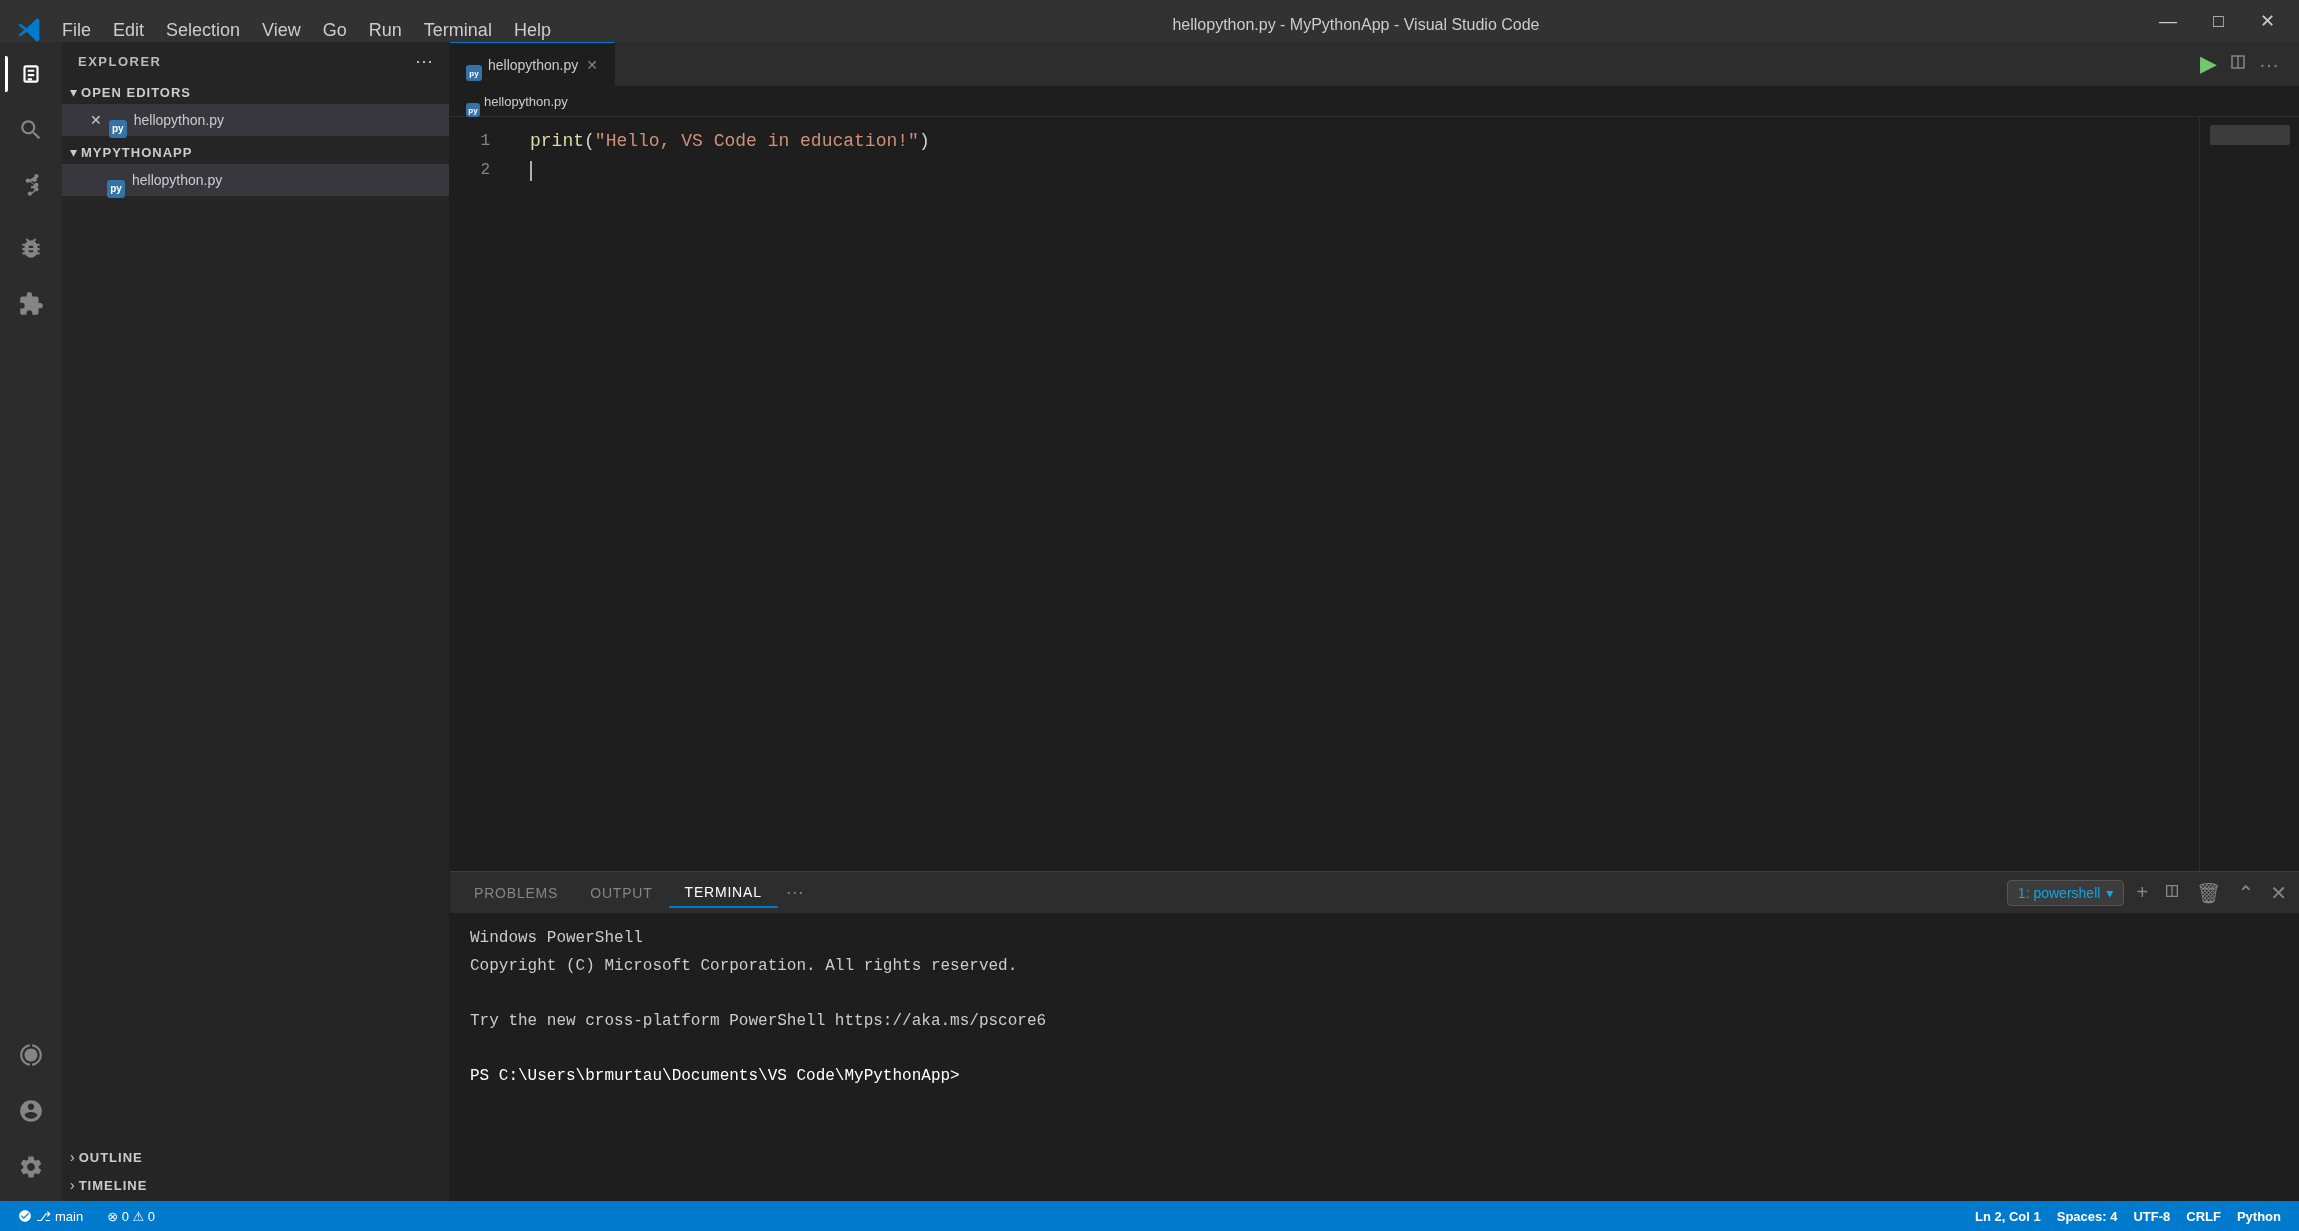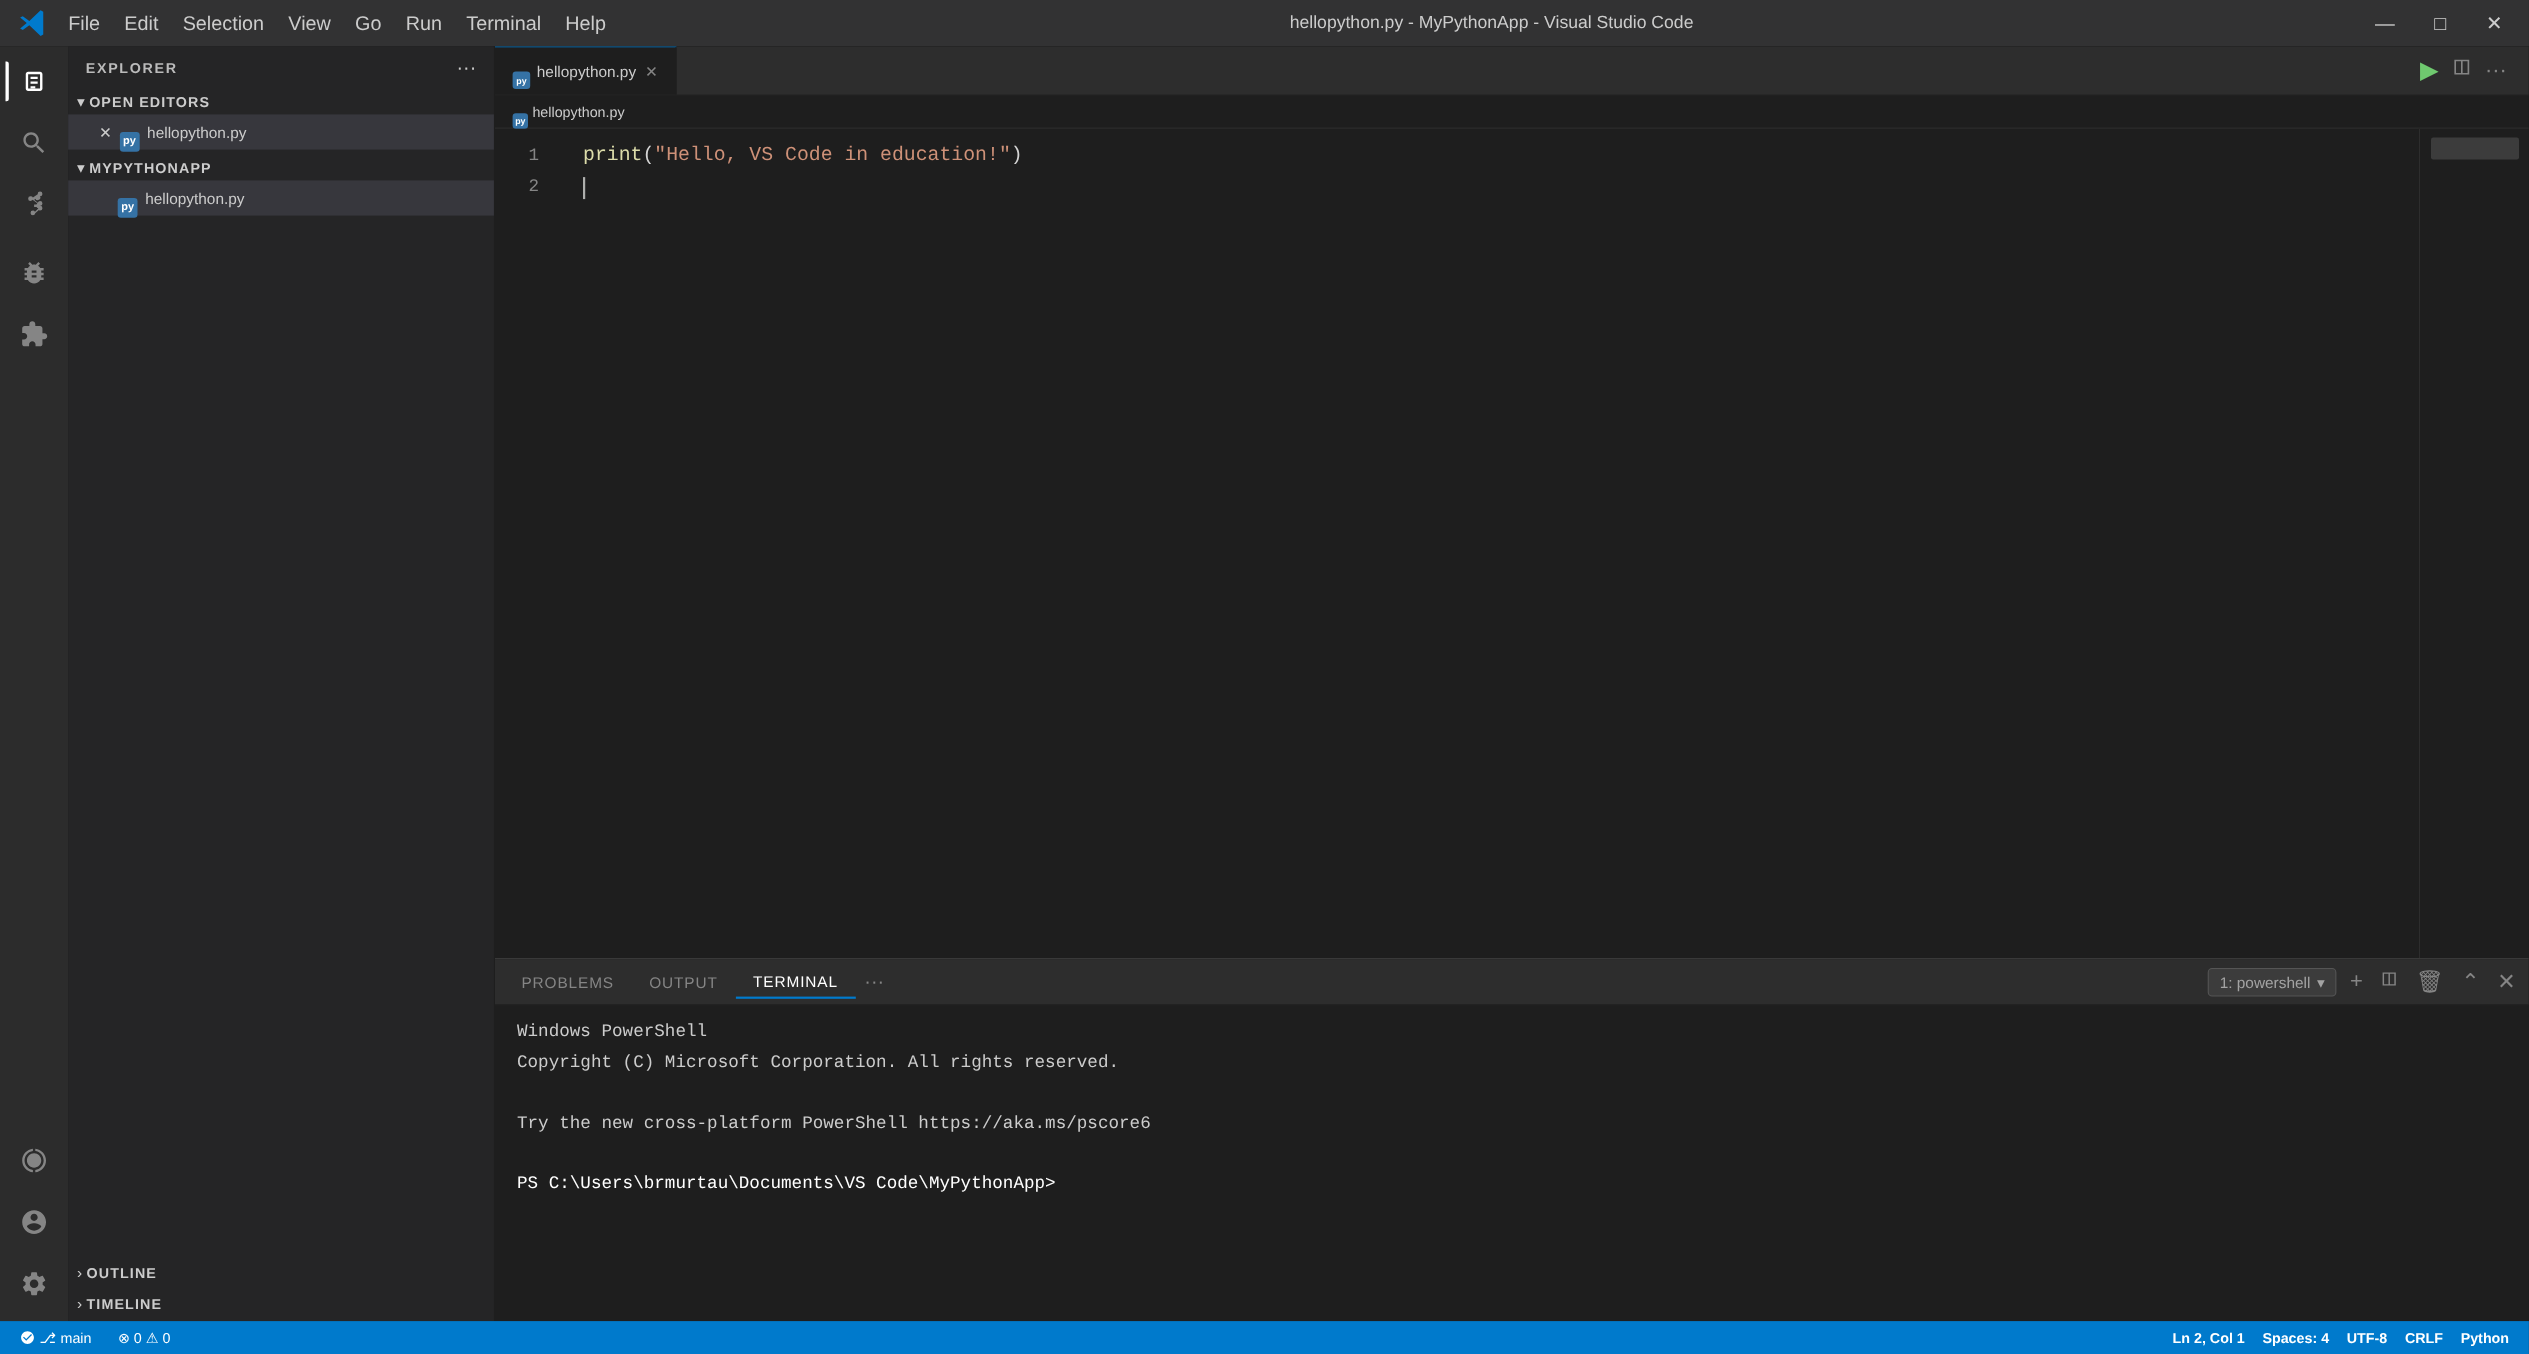--- a/index.html
+++ b/index.html
@@ -11,22 +11,21 @@
       overflow: hidden;
       display: flex;
       flex-direction: column;
     }
 
     
     #titlebar {
       background: #323233;
       height: 42px;
       display: flex;
-      align-items: center;
-      padding: 0 16px;
+      padding: 16px 16px;
       flex-shrink: 0;
     }
     #titlebar .menu-item {
       color: #cccccc;
       font-size: 18px;
       padding: 4px 10px;
       cursor: pointer;
       border-radius: 4px;
     }
     #titlebar .title {
@@ -374,21 +373,21 @@
     #terminal-tab-actions {
       margin-left: auto;
       display: flex;
       align-items: center;
       gap: 8px;
     }
 
     .terminal-shell-selector {
       background: #3c3c3c;
       border: 1px solid #555;
-      color: #a3a3a3;
+      color: #0ea5e9;
       font-size: 14px;
       padding: 4px 10px;
       border-radius: 4px;
       cursor: pointer;
       display: flex;
       align-items: center;
       gap: 6px;
     }
     .terminal-action-btn {
       color: #858585;

